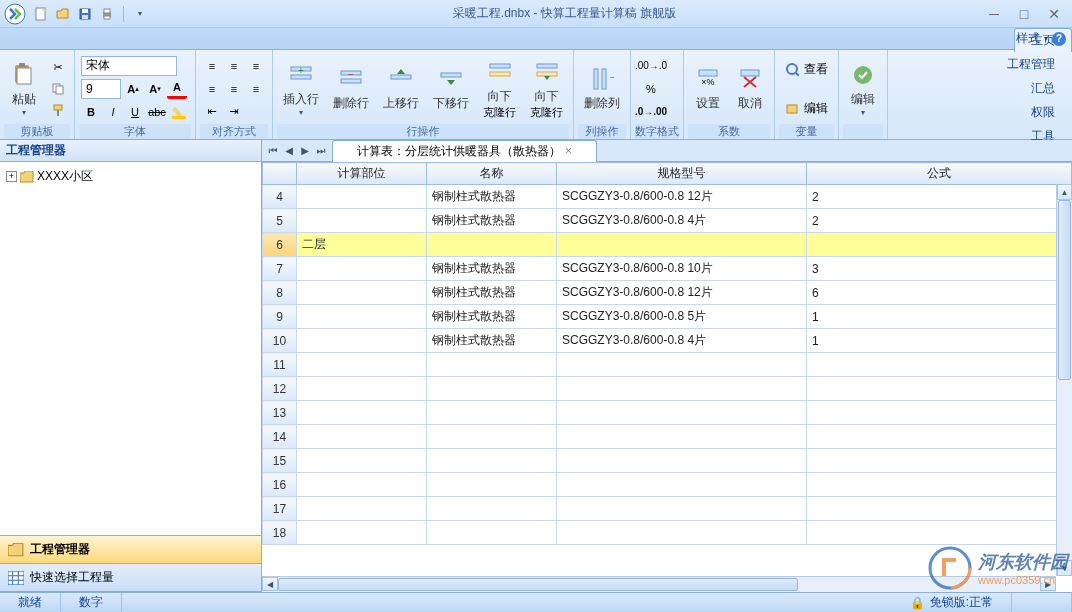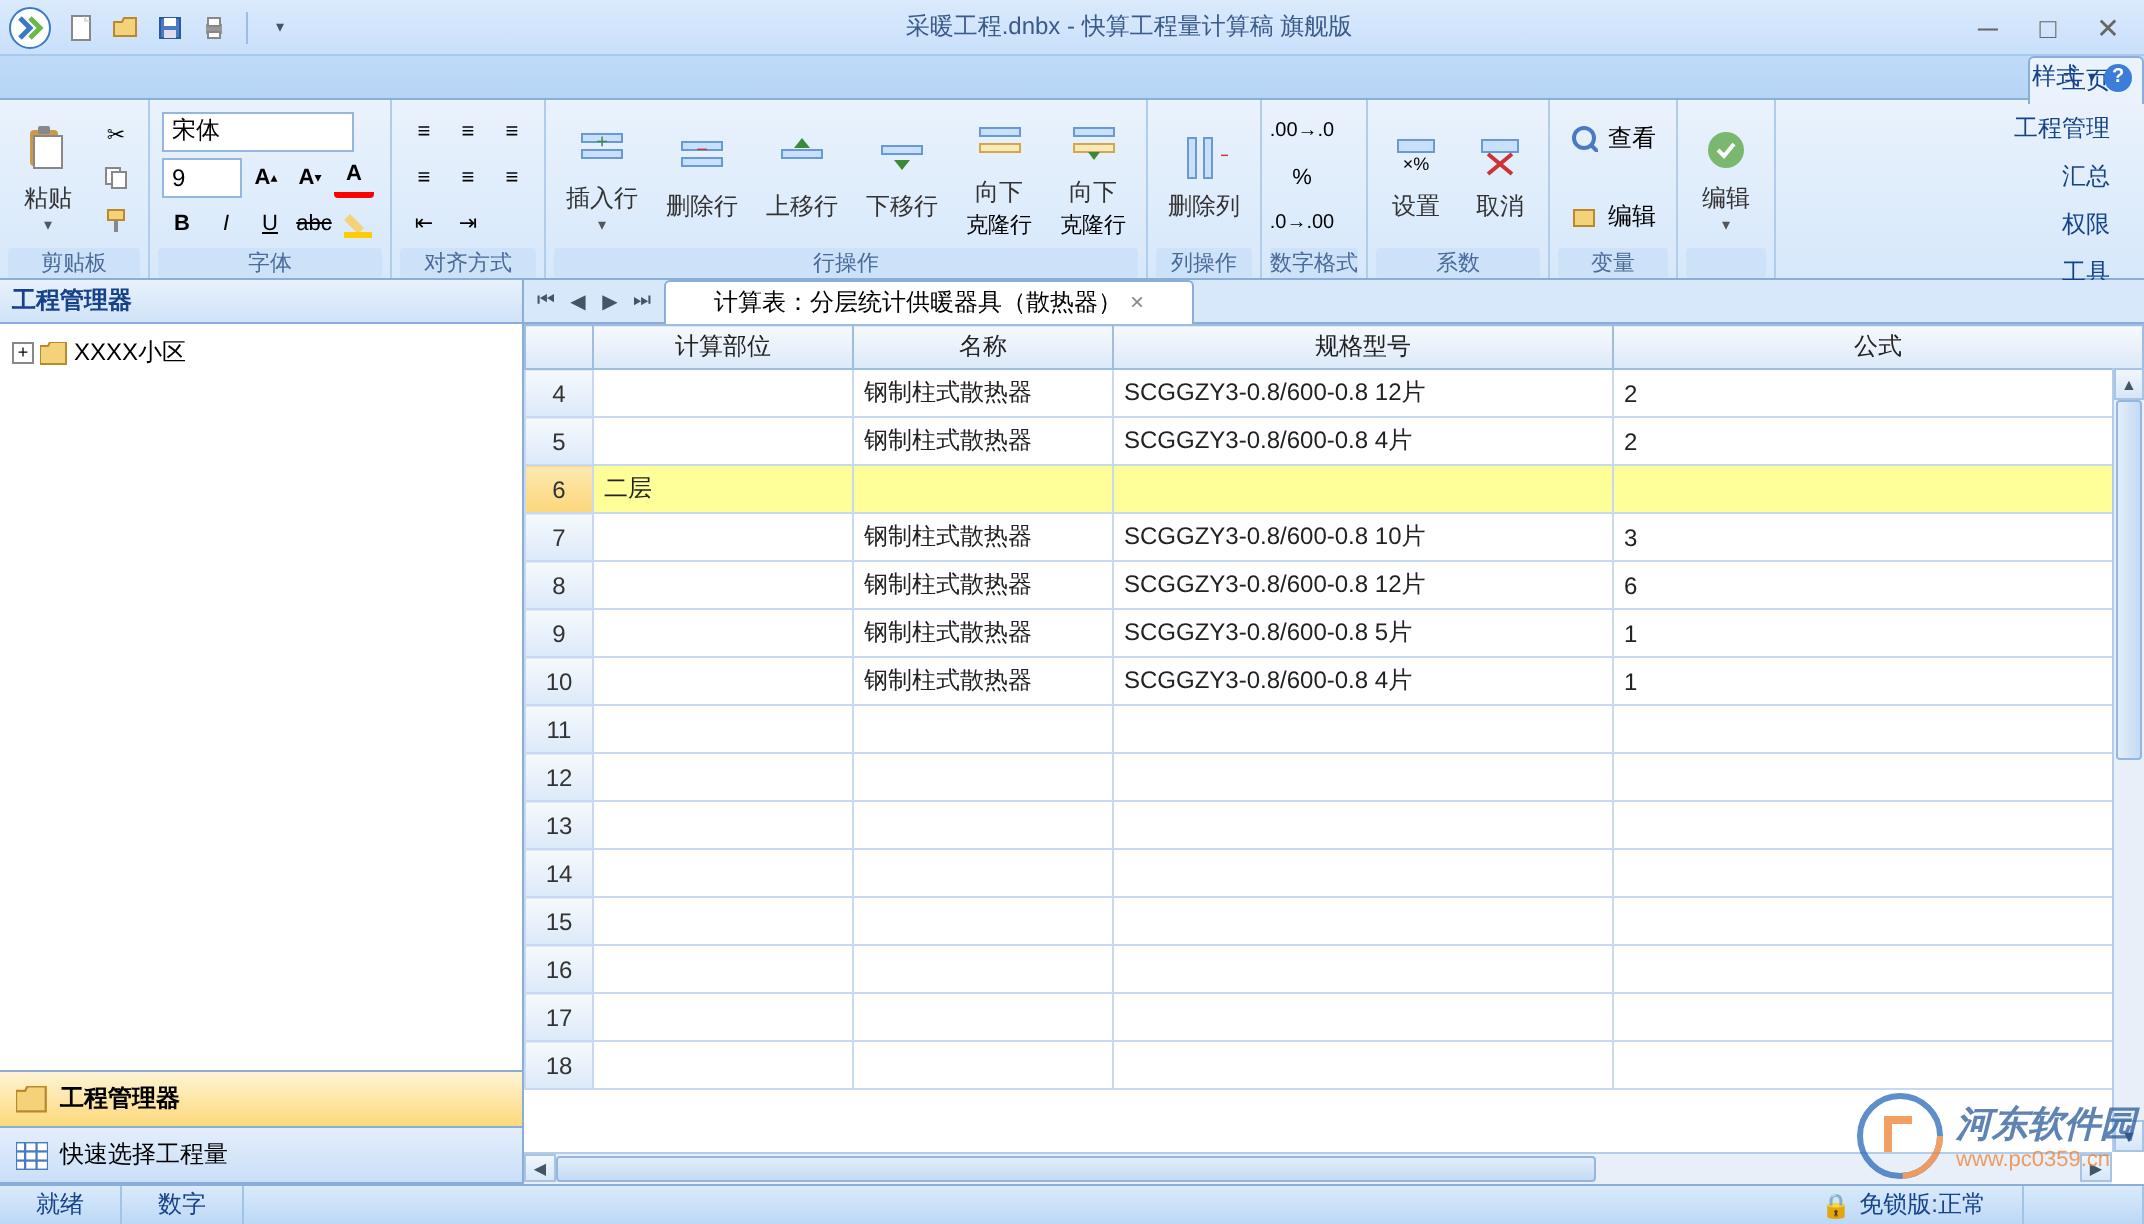--- a/index.html
+++ b/index.html
@@ -337,21 +337,21 @@
   <div class="ribbon-group">
     <div class="ribbon-group-body">
       <div class="small-grid" style="gap:3px;">
         <div class="small-row">
             <div class="small-btn" style="width:28px;font-size:10px;">.00→.0</div>
           </div>
         <div class="small-row">
             <div class="small-btn" style="width:28px;">%</div>
           </div>
         <div class="small-row">
-            <div class="small-btn" style="width:28px;font-size:10px;">.0→.00</div>
+            <div class="small-btn" style="width:28px;font-size:10px;font-weight:bold;">.0→.00</div>
           </div>
       </div>
     </div>
     <div class="ribbon-group-label">数字格式</div>
   </div>
 
   <div class="ribbon-group">
     <div class="ribbon-group-body">
       <div class="large-btn">
           <div class="icon">

